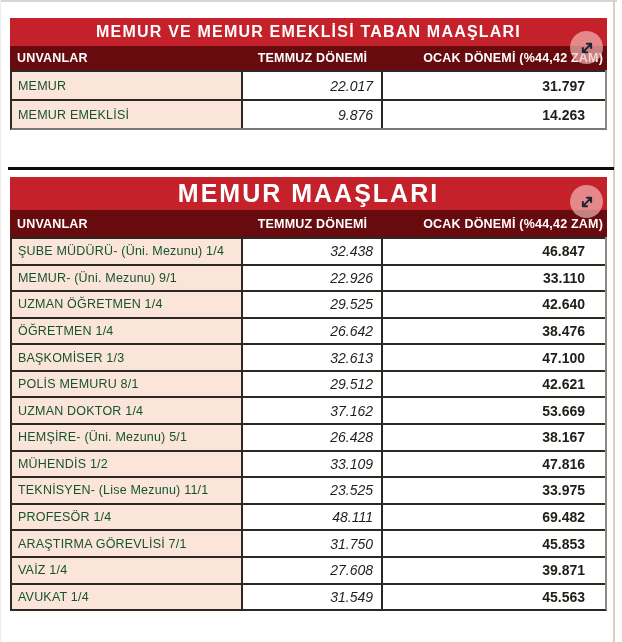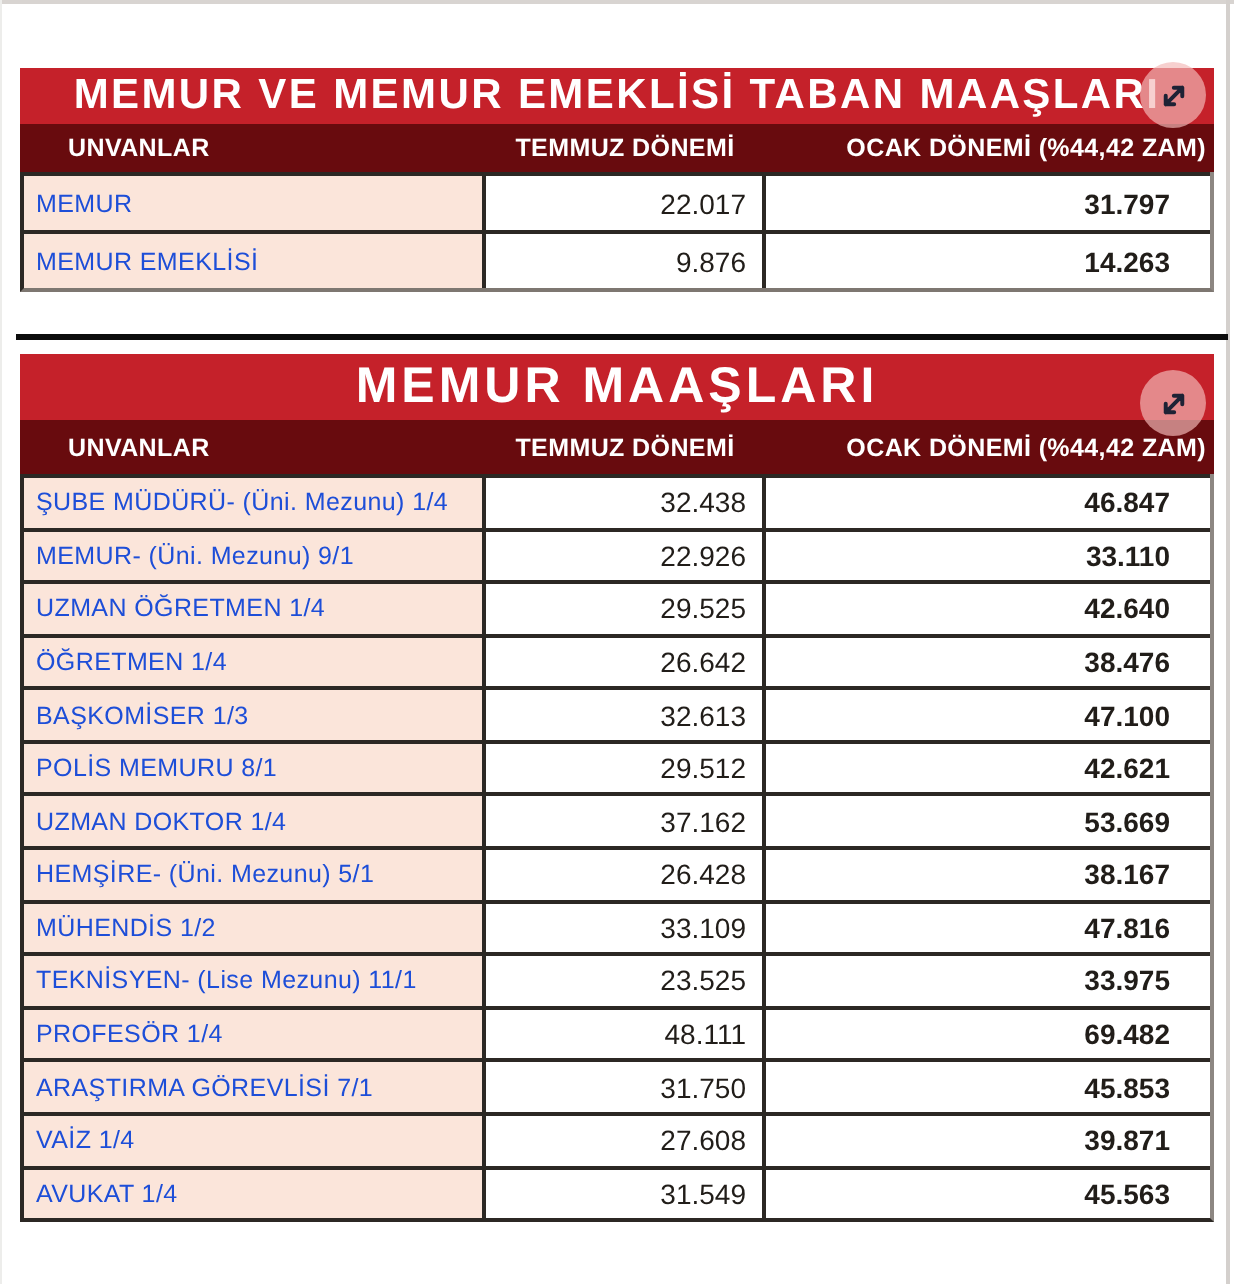--- a/index.html
+++ b/index.html
@@ -14,50 +14,50 @@
   .left-edge{position:absolute;top:0;left:0;width:1px;height:642px;background:#ededeb;}
 
   .tbl{position:absolute;left:10px;width:597px;}
   #t1{top:18px;}
   #t2{top:177px;}
 
   .title-bar{
     background:#c5212a;color:#fff;display:flex;align-items:center;justify-content:center;
     font-weight:700;white-space:nowrap;overflow:hidden;
   }
-  #t1 .title-bar{height:28px;font-size:21px;letter-spacing:1.2px;margin-top:16px;}
+  #t1 .title-bar{height:28px;font-size:16px;letter-spacing:1.2px;}
   #t2 .title-bar{height:33px;font-size:25px;letter-spacing:2px;}
 
   .header-row{background:#680b0e;color:#ffffff;display:flex;font-weight:700;}
   #t1 .header-row{height:24px;font-size:12.5px;}
   #t2 .header-row{height:27px;font-size:12.5px;}
   .hcell{display:flex;align-items:center;box-sizing:border-box;letter-spacing:0.2px;white-space:nowrap;}
-  .hcell.c1{width:232px;padding-left:24px;}
+  .hcell.c1{width:232px;padding-left:7px;}
   .hcell.c2{width:141px;justify-content:center;}
   .hcell.c3{flex:1;justify-content:flex-end;padding-right:4px;}
 
   .rows{
     box-sizing:border-box;width:597px;background:#fff;
     border-left:2px solid #2c2824;border-right:2px solid #8d8782;
   }
   #t1 .rows{border-bottom:2px solid #7e7771;}
   #t2 .rows{height:374px;display:flex;flex-direction:column;border-bottom:2px solid #2c2824;}
 
   .row{display:flex;border-top:2px solid #2c2824;box-sizing:border-box;}
   #t1 .row{height:29px;}
   #t2 .row{flex:1;}
 
   .cell{display:flex;align-items:center;box-sizing:border-box;white-space:nowrap;overflow:hidden;}
   .cell.label{
     width:231px;background:#fbe5da;padding-left:6px;
     border-right:2px solid #2c2824;
-    font-size:12.5px;color:#1d4ed8;letter-spacing:0.2px;
+    font-size:12.5px;color:#14532d;letter-spacing:0.2px;
   }
   .cell.num{font-size:14px;color:#211d19;justify-content:flex-end;}
-  .cell.temmuz{width:140px;padding-right:8px;border-right:2px solid #2c2824;}
+  .cell.temmuz{width:140px;padding-right:8px;border-right:2px solid #2c2824;font-style:italic;}
   .cell.ocak{flex:1;padding-right:20px;font-weight:bold;}
 
   .tone-normal{color:#211d19;}
   .tone-dim{color:#716c67;}
   .tone-faint{color:#9d9792;}
 
   .expand-btn{
     position:absolute;width:33px;height:33px;border-radius:50%;
     background:rgba(243,186,184,0.68);
     display:flex;align-items:center;justify-content:center;

